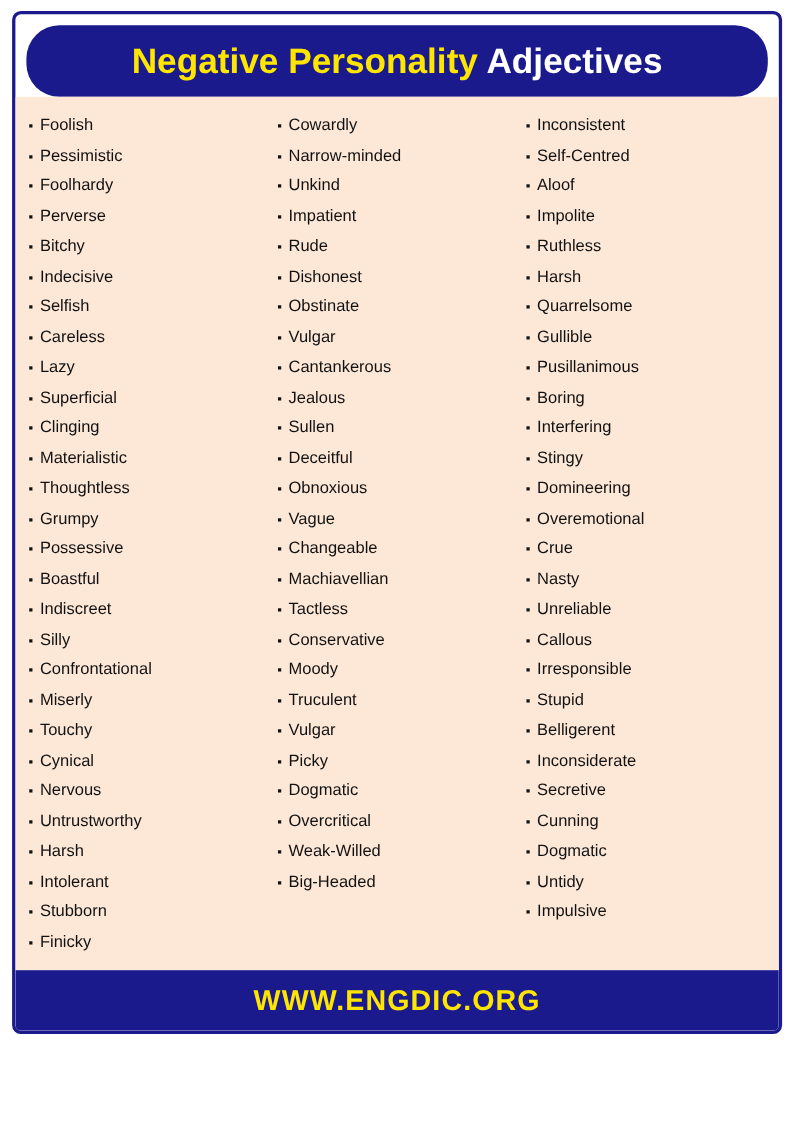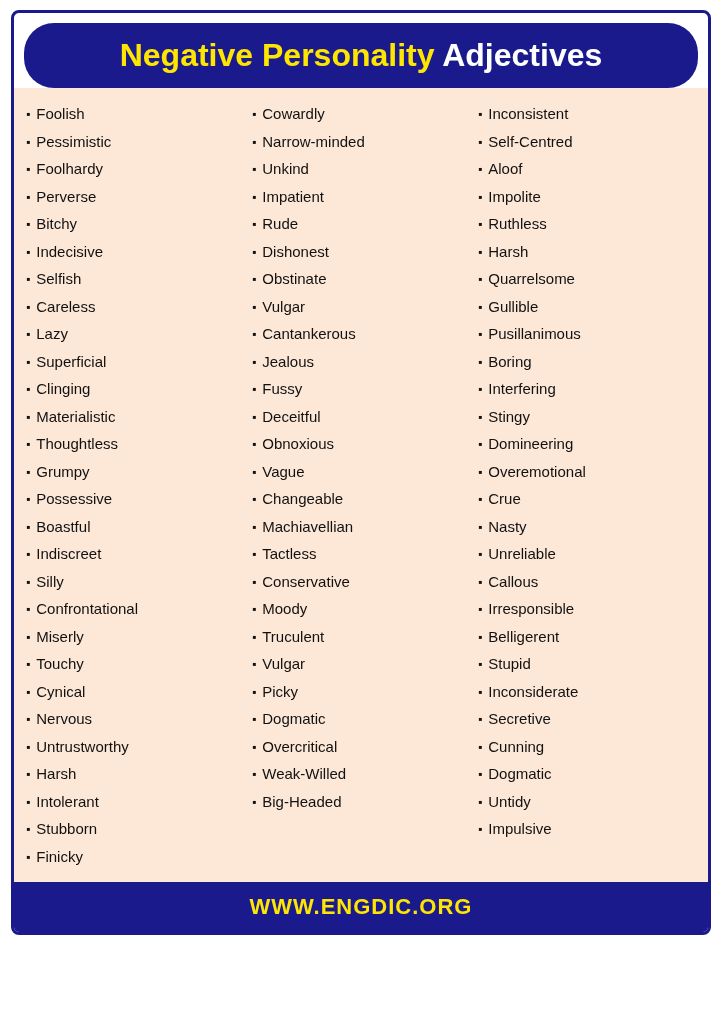--- a/index.html
+++ b/index.html
@@ -68,21 +68,21 @@
       font-size: 12px;
       margin-top: 3px;
     }
     .footer {
       background: #1a1a8c;
       padding: 12px;
       text-align: center;
     }
     .footer span {
       color: #ffe600;
-      font-size: 22px;
+      font-size: 26px;
       font-weight: 900;
       letter-spacing: 1px;
     }
   </style>
 </head>
 <body>
 
 <div class="card">
   <div class="header">
     <h1>
@@ -128,21 +128,21 @@
           <li>Cowardly</li>
           <li>Narrow-minded</li>
           <li>Unkind</li>
           <li>Impatient</li>
           <li>Rude</li>
           <li>Dishonest</li>
           <li>Obstinate</li>
           <li>Vulgar</li>
           <li>Cantankerous</li>
           <li>Jealous</li>
-          <li>Fussy</li>
+          <li>Sullen</li>
           <li>Deceitful</li>
           <li>Obnoxious</li>
           <li>Vague</li>
           <li>Changeable</li>
           <li>Machiavellian</li>
           <li>Tactless</li>
           <li>Conservative</li>
           <li>Moody</li>
           <li>Truculent</li>
           <li>Vulgar</li>
@@ -167,22 +167,22 @@
           <li>Boring</li>
           <li>Interfering</li>
           <li>Stingy</li>
           <li>Domineering</li>
           <li>Overemotional</li>
           <li>Crue</li>
           <li>Nasty</li>
           <li>Unreliable</li>
           <li>Callous</li>
           <li>Irresponsible</li>
+          <li>Stupid</li>
           <li>Belligerent</li>
-          <li>Stupid</li>
           <li>Inconsiderate</li>
           <li>Secretive</li>
           <li>Cunning</li>
           <li>Dogmatic</li>
           <li>Untidy</li>
           <li>Impulsive</li>
         </ul>
       </div>
     </div>
   <div class="footer">

